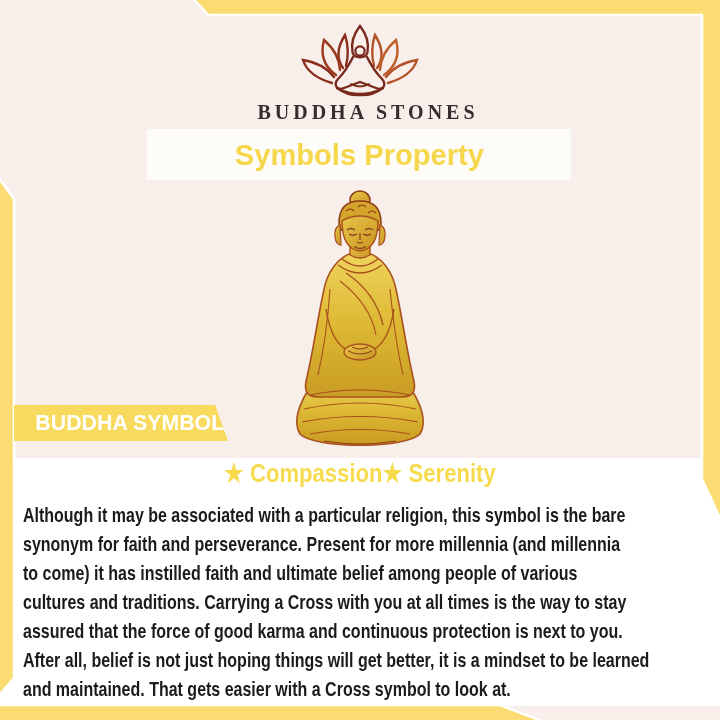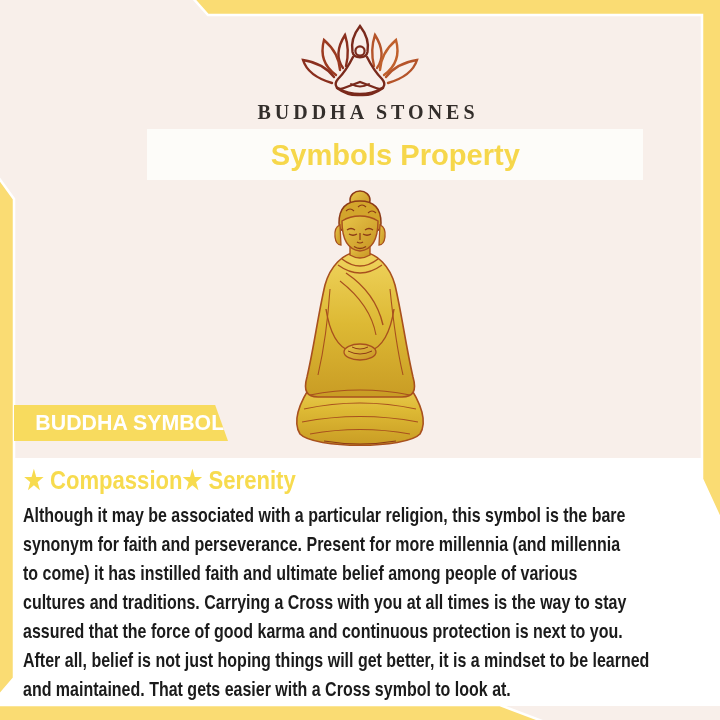--- a/index.html
+++ b/index.html
@@ -12,21 +12,21 @@
   .ribbons{position:absolute;left:0;top:0;width:720px;height:720px;pointer-events:none;z-index:5;}
   
   .logo-wrap{position:absolute;left:0;top:24px;width:720px;display:flex;justify-content:center;z-index:2;}
   .wordmark{
     position:absolute;left:0;top:101px;width:720px;text-align:center;
     font-family:"Liberation Serif",serif;font-size:20px;letter-spacing:4px;
     color:#332E2B;font-weight:600;z-index:2;padding-left:8px;
   }
   
   .banner{
-    position:absolute;left:147px;top:129px;width:496px;height:51px;
+    position:absolute;left:147px;top:129px;width:424px;height:51px;
     background:#FDFCF9;display:flex;align-items:center;justify-content:center;z-index:2;
   }
   .banner-title{
     font-size:30px;font-weight:bold;color:#F6D74B;letter-spacing:0px;
     transform:scaleX(0.97);white-space:nowrap;
   }
   
   .buddha-wrap{position:absolute;left:280px;top:189px;width:160px;height:267px;z-index:2;}
   
   .badge{
@@ -37,21 +37,21 @@
   }
   .badge-label{
     color:#FFFFFF;font-weight:bold;font-size:22px;padding-left:22px;
     white-space:nowrap;transform:scaleX(0.97);transform-origin:left center;
   }
   
   .content{
     position:absolute;left:0;top:458px;width:720px;height:248px;
     background:#FFFFFF;z-index:3;
   }
-  .heading-row{display:flex;justify-content:flex-start;margin-top:7px;height:32px;}
+  .heading-row{display:flex;justify-content:center;height:32px;}
   .heading{
     font-size:26px;font-weight:bold;color:#F7DB4E;white-space:nowrap;
     transform:scaleX(0.85);
   }
   .paragraph{position:absolute;left:23px;top:42px;}
   .para-line{
     font-size:20.5px;font-weight:bold;color:#1B1B1B;line-height:29px;height:29px;
     white-space:nowrap;transform:scaleX(0.78);transform-origin:left top;
     letter-spacing:0px;
   }

